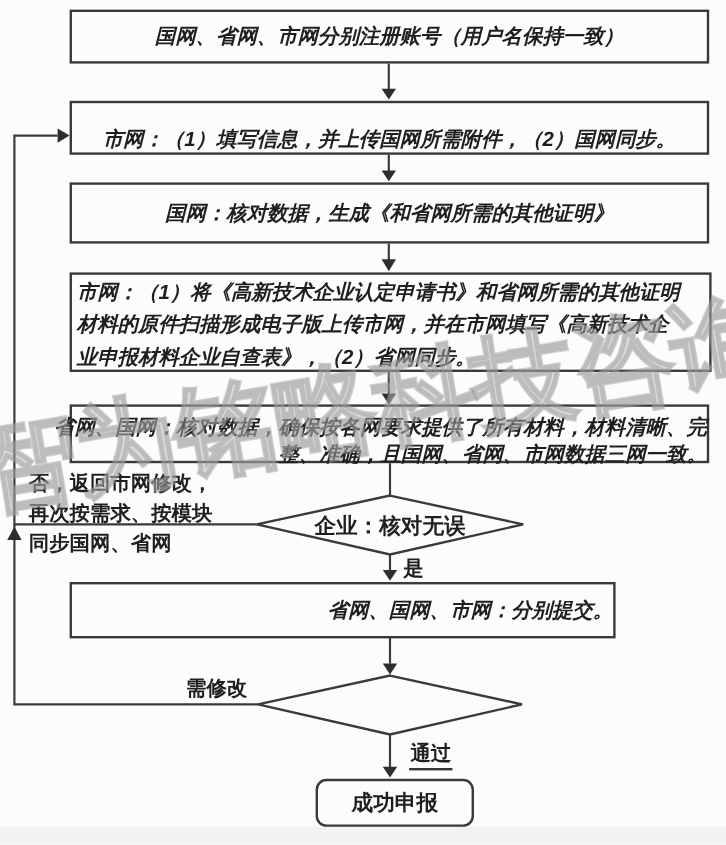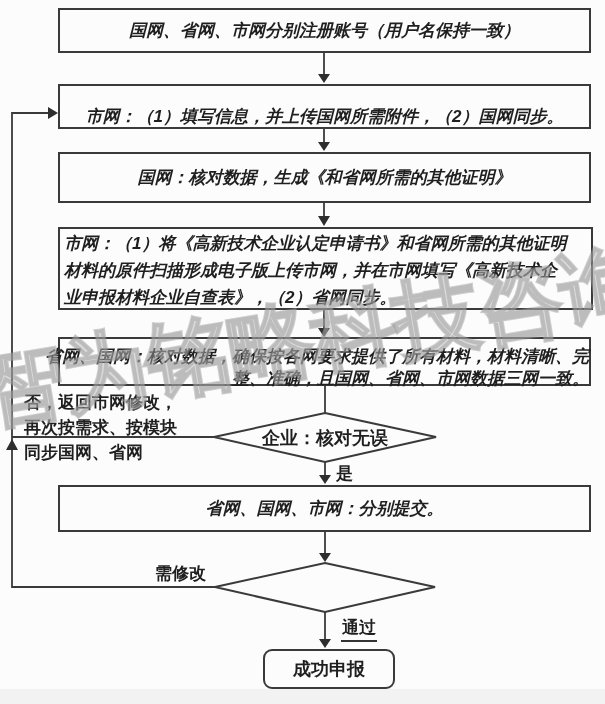--- a/index.html
+++ b/index.html
@@ -115,21 +115,21 @@
     <span class="ln">业申报材料企业自查表》，（2）省网同步。</span>
   </div>
 
   <div class="pbox multiline centerlines" style="left:58px;top:337px;width:533px;height:49px;">
     <span class="ln">省网、国网：核对数据，确保按各网要求提供了所有材料，材料清晰、完</span>
     <span class="ln">整、准确，且国网、省网、市网数据三网一致。</span>
   </div>
 
   <div class="dlabel" style="left:325px;top:438px;font-size:18px;">企业：核对无误</div>
 
-  <div class="pbox" style="left:58px;top:485px;width:533px;height:47px;">
+  <div class="pbox" style="left:58px;top:485px;width:455px;height:47px;justify-content:flex-end;">
     <span class="ln">省网、国网、市网：分别提交。</span>
   </div>
 
 
   <div class="terminal" style="left:263px;top:649px;width:132px;height:40px;">
     <span>成功申报</span>
   </div>
 
   <div class="edge-label" style="left:336px;top:462px;">是</div>
 

